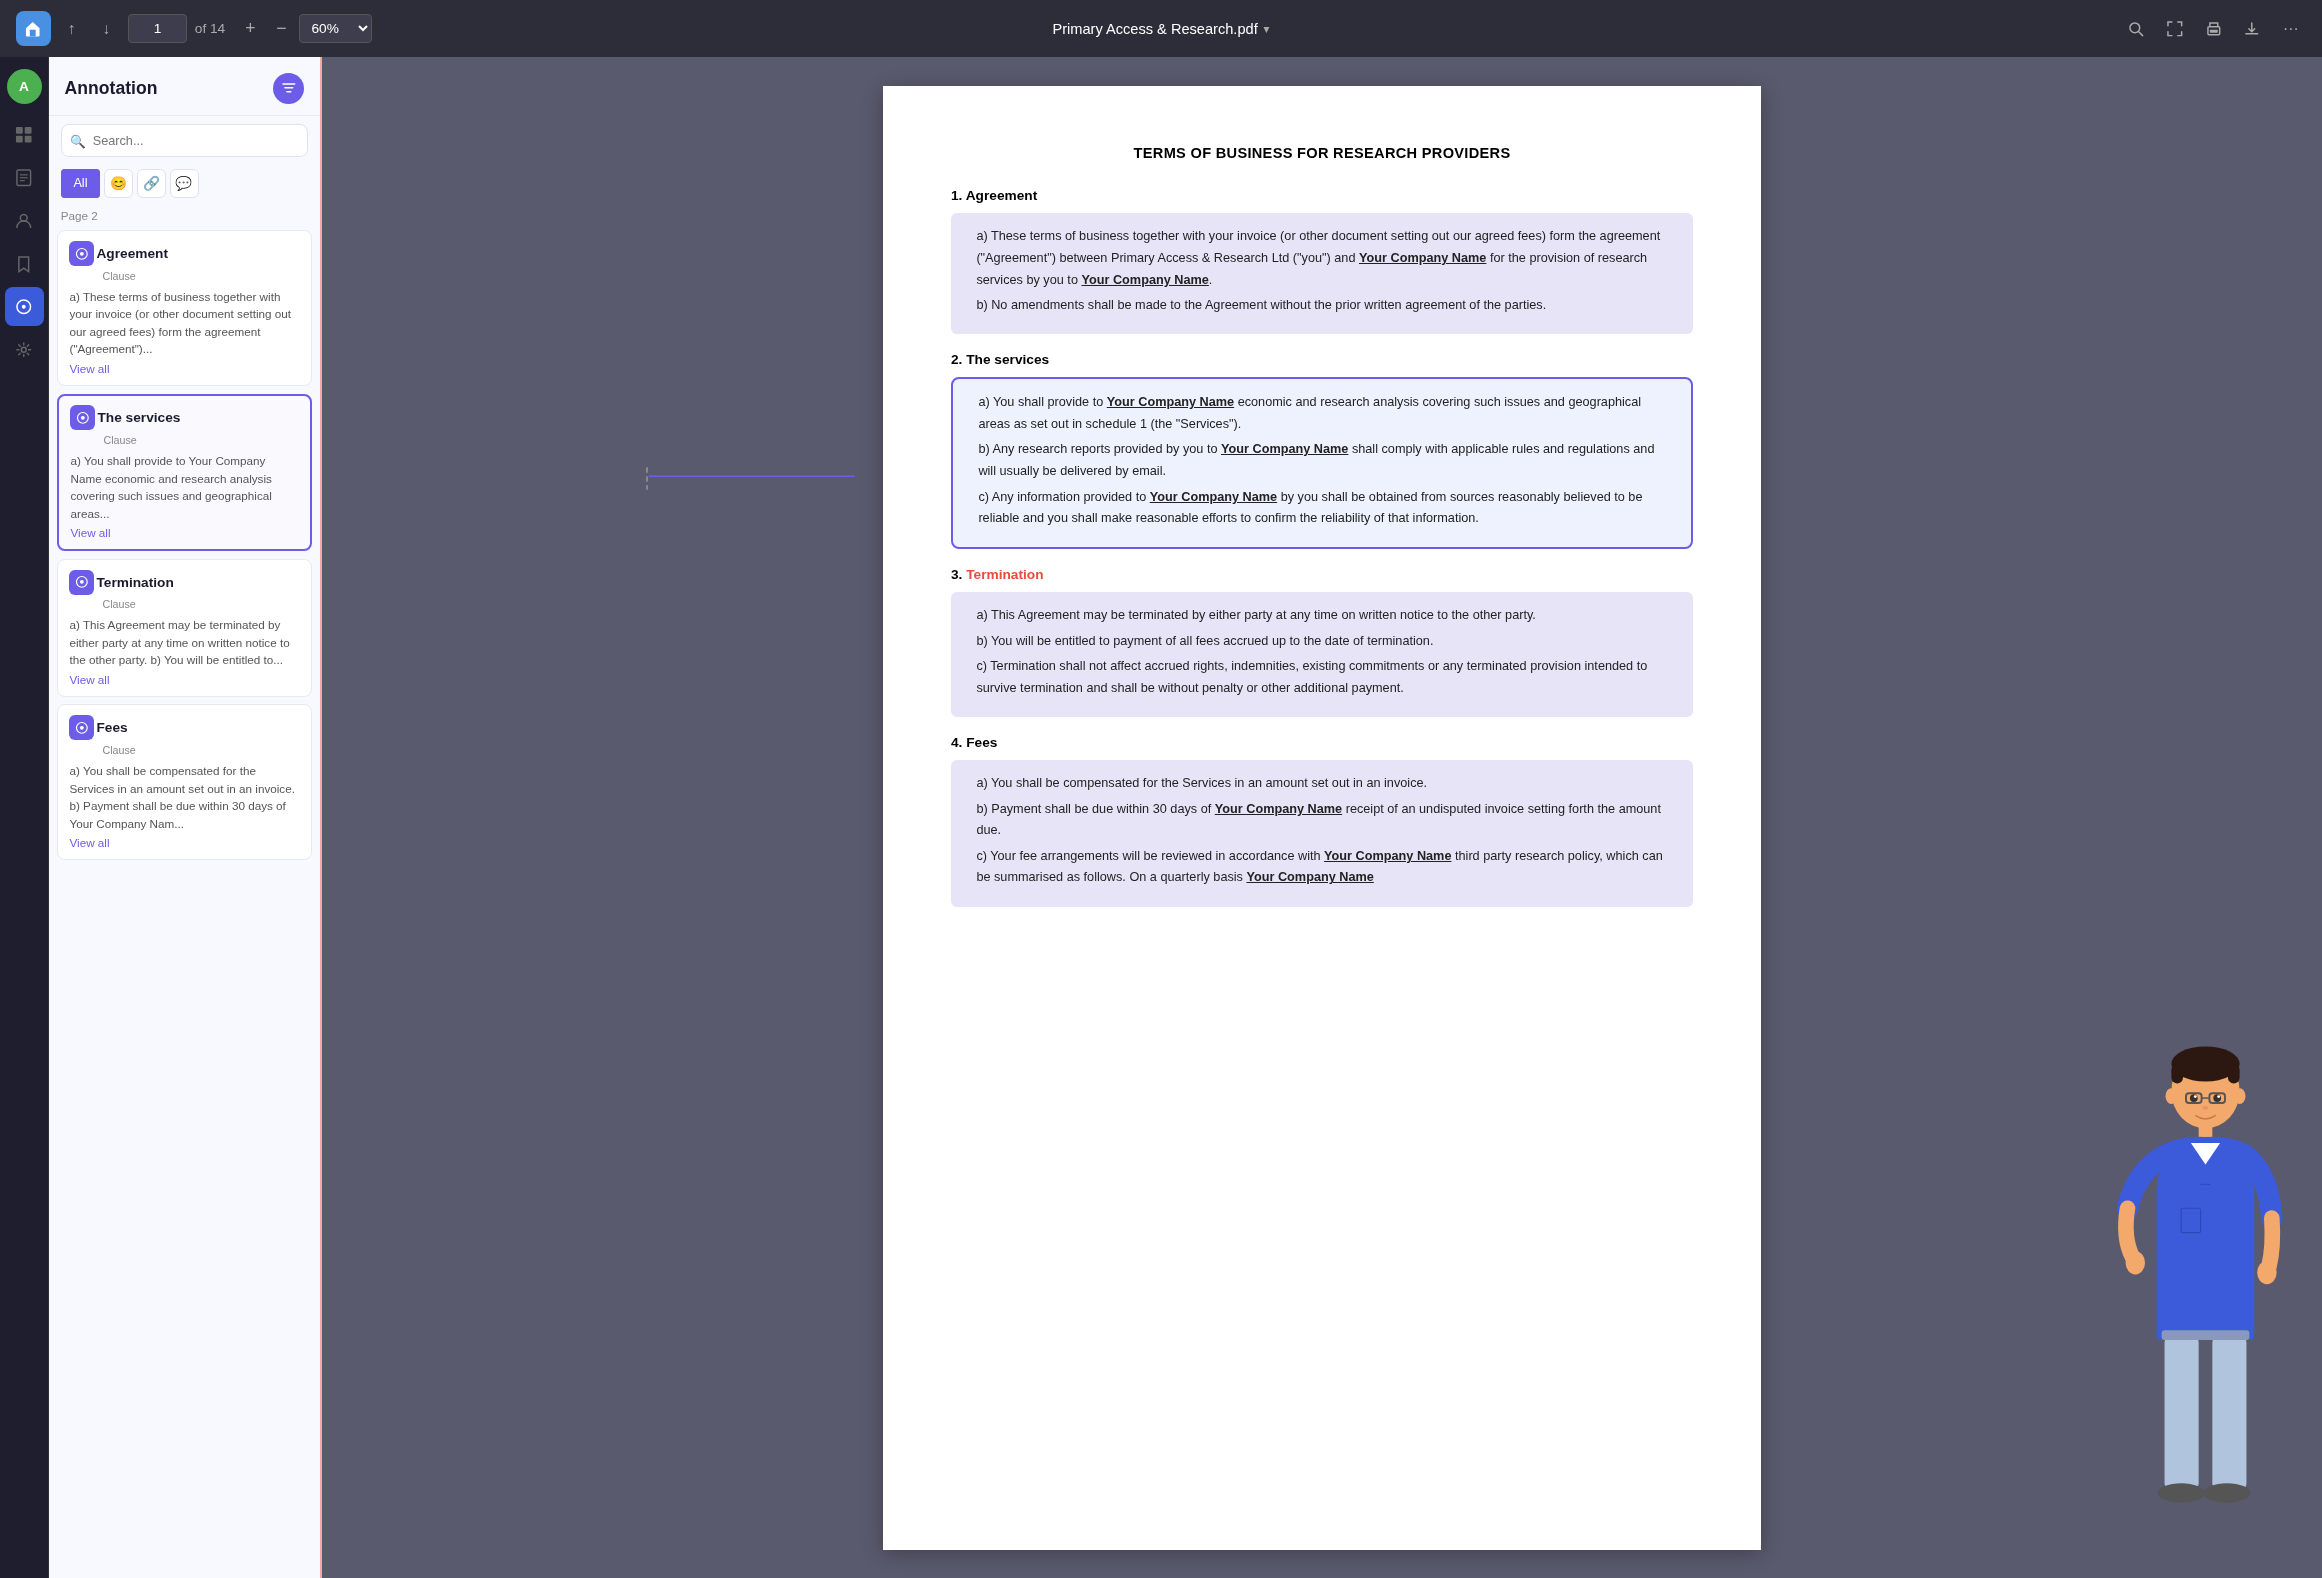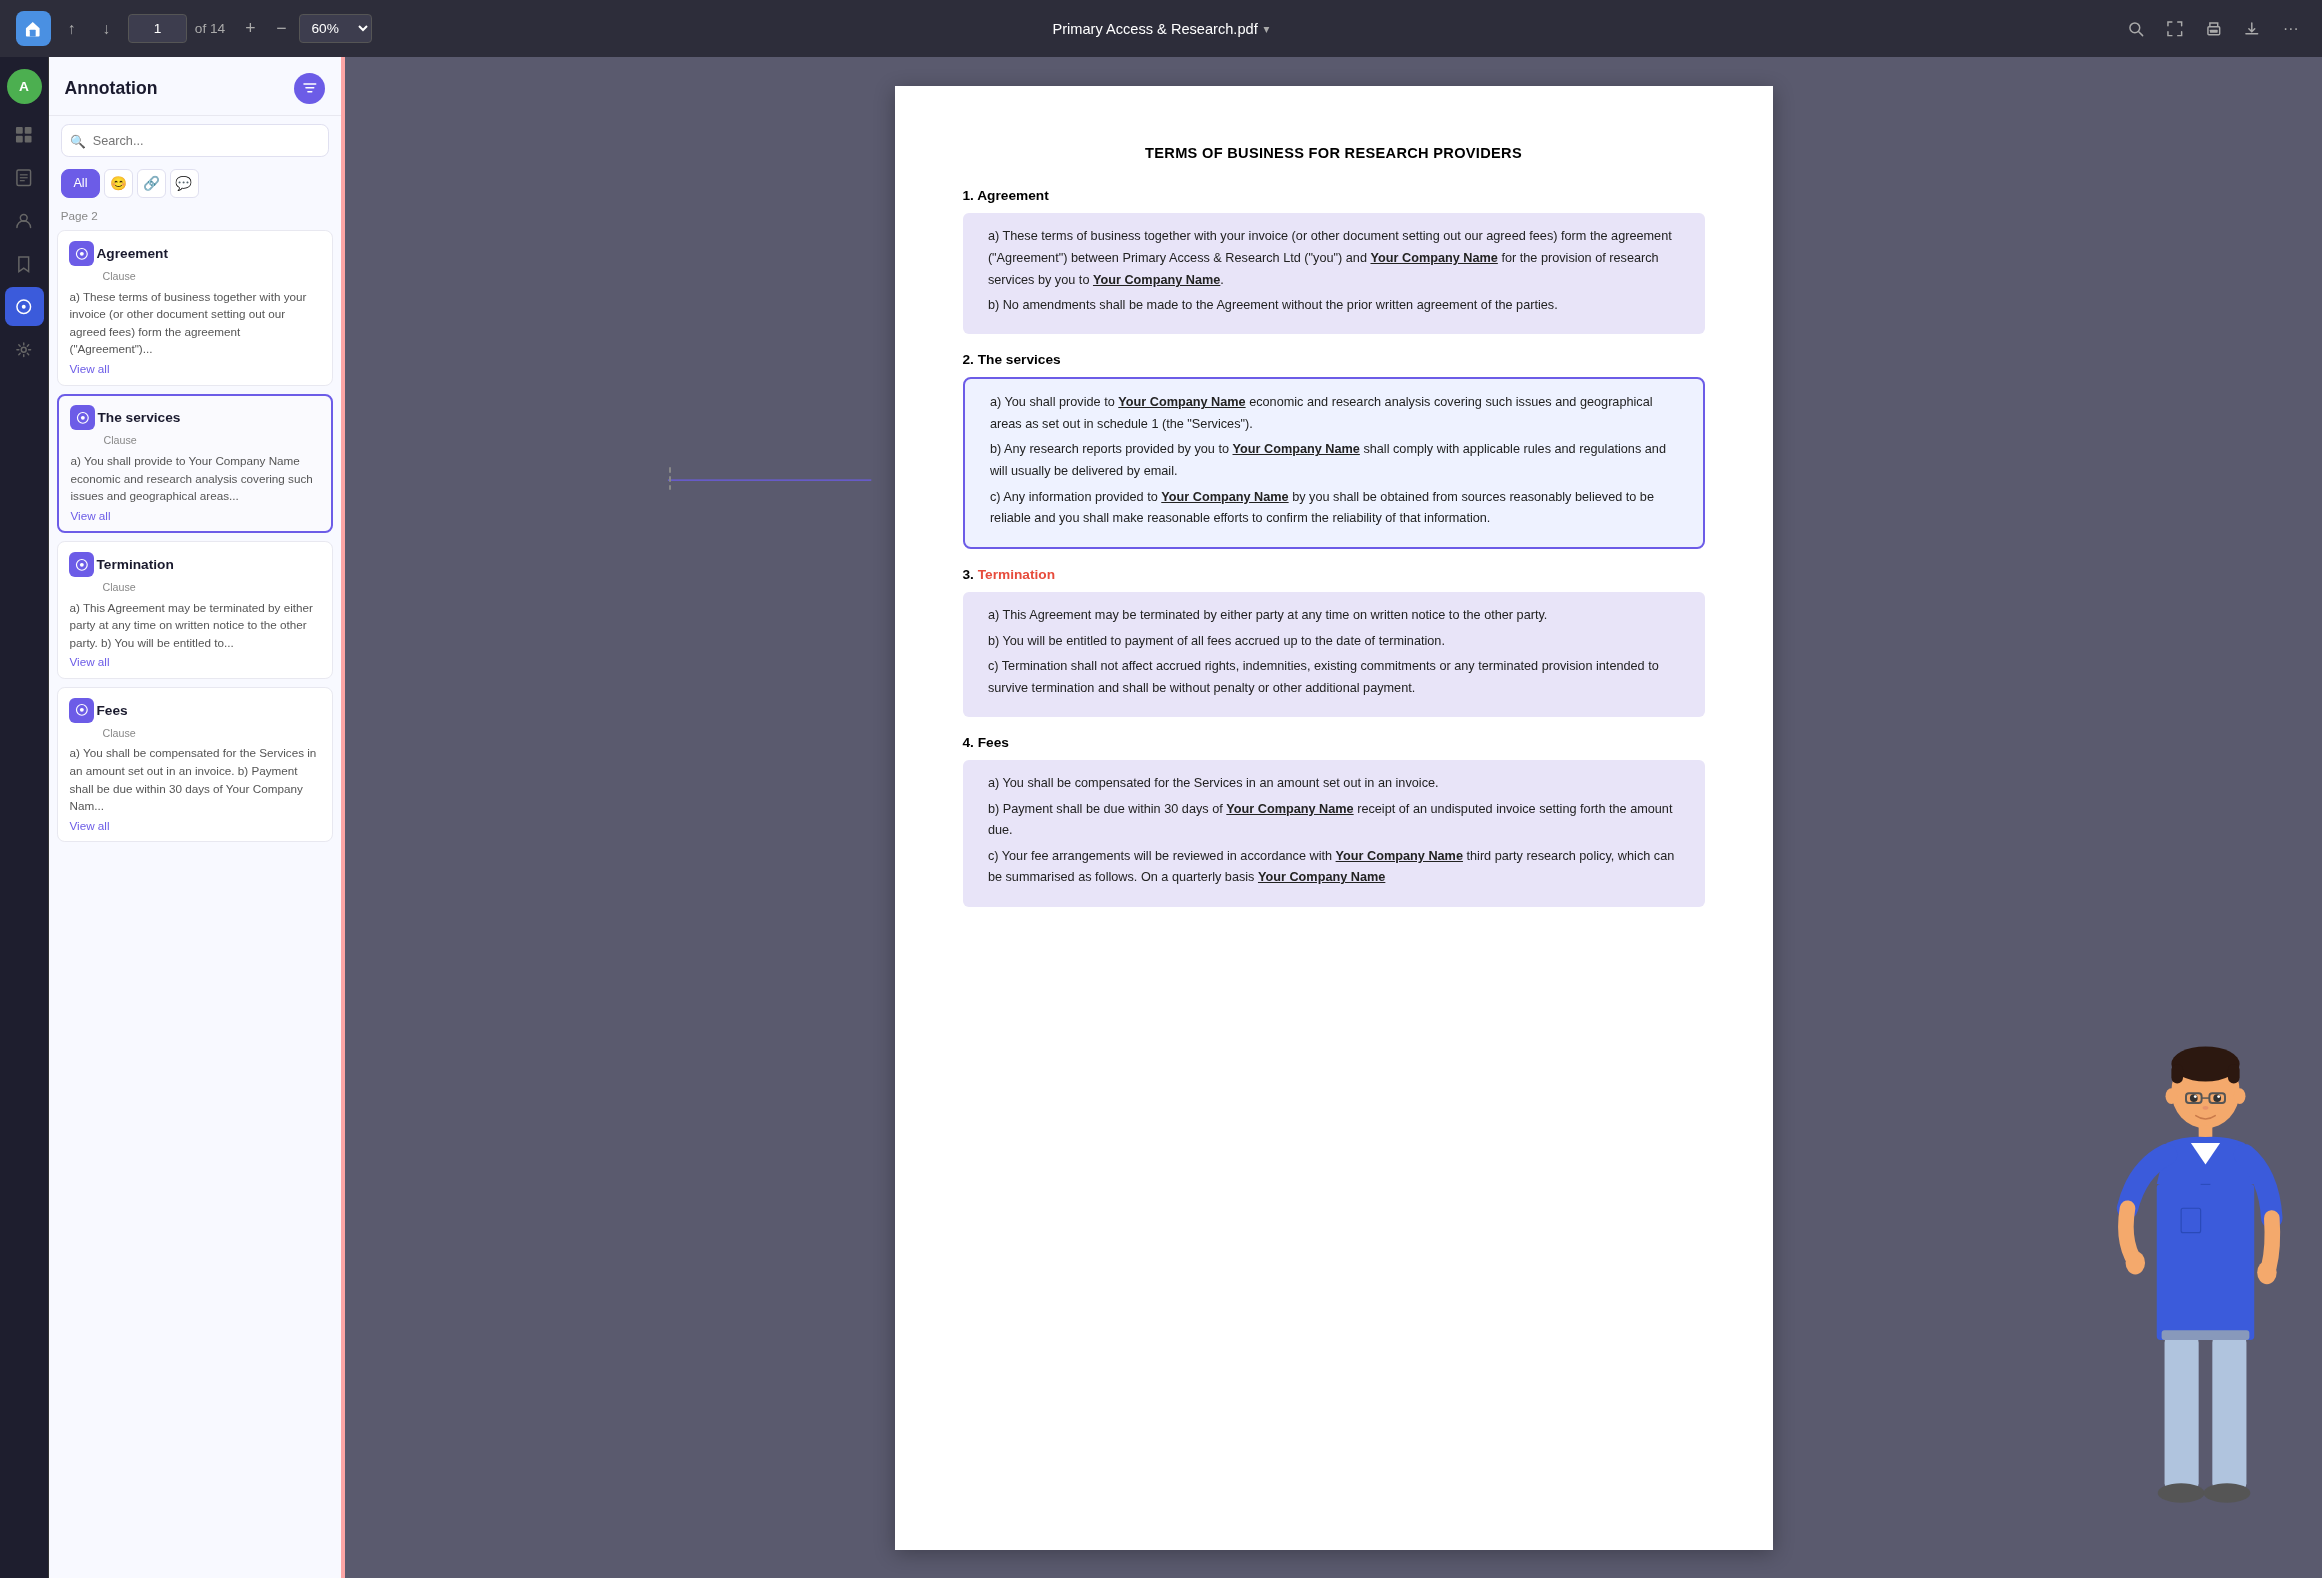--- a/index.html
+++ b/index.html
@@ -96,23 +96,23 @@
     .icon-sidebar-avatar {
       width: 35px; height: 35px; border-radius: 50%;
       background: #4caf50;
       display: flex; align-items: center; justify-content: center;
       color: #fff; font-size: 13.7px; font-weight: bold; cursor: pointer;
       margin-bottom: 7.8px;
     }
 
     
     .annotation-panel {
-      width: 296px;
+      width: 273px;
       background: #f8f9ff;
-      border-right: 4px solid #fca5a5;
+      border-right: 2px solid #fca5a5;
       display: flex; flex-direction: column;
       overflow: hidden;
     }
     .annotation-header {
       display: flex; align-items: center; justify-content: space-between;
       padding: 15.6px 15.6px 11.7px;
       border-bottom: 1px solid #e8e8f0;
     }
     .annotation-title {
       font-size: 17.6px; font-weight: 600; color: #1a1a2e;
@@ -136,21 +136,21 @@
     }
     .annotation-search-icon {
       position: absolute; left: 9.8px; top: 50%; transform: translateY(-50%);
       color: #aaa; font-size: 12.7px;
     }
     .annotation-tabs {
       display: flex; align-items: center; gap: 3.9px;
       padding: 3.9px 11.7px 7.8px;
     }
     .annotation-tab {
-      height: 29px; border-radius: 8px; border: 1px solid #e0e0f0;
+      height: 29px; border-radius: 3px; border: 1px solid #e0e0f0;
       background: #fff; cursor: pointer; color: #666; font-size: 12.7px;
       display: flex; align-items: center; justify-content: center;
       padding: 0 11.7px;
     }
     .annotation-tab.active {
       background: #6c5ce7; color: #fff; border-color: #6c5ce7;
     }
     .annotation-tab-icon {
       width: 29px; height: 29px;
       border-radius: 5.9px; border: 1px solid #e0e0f0;

